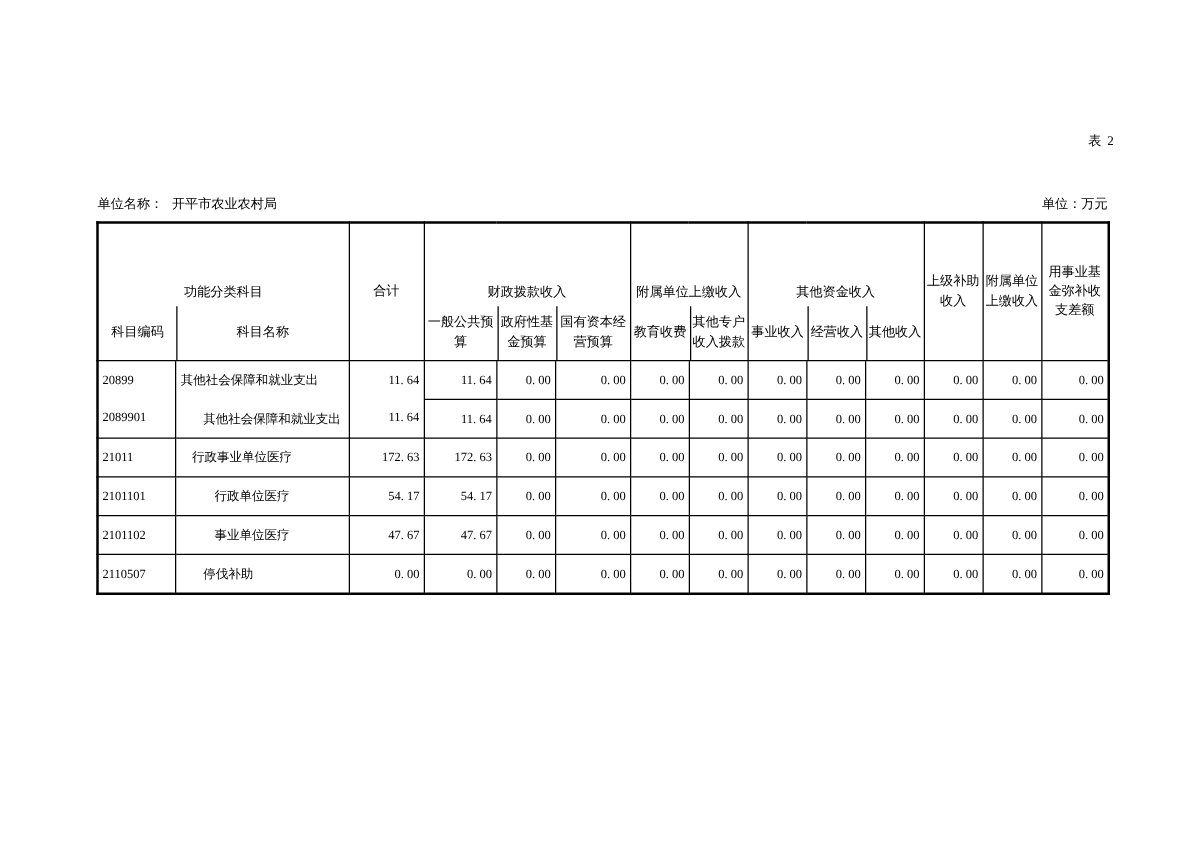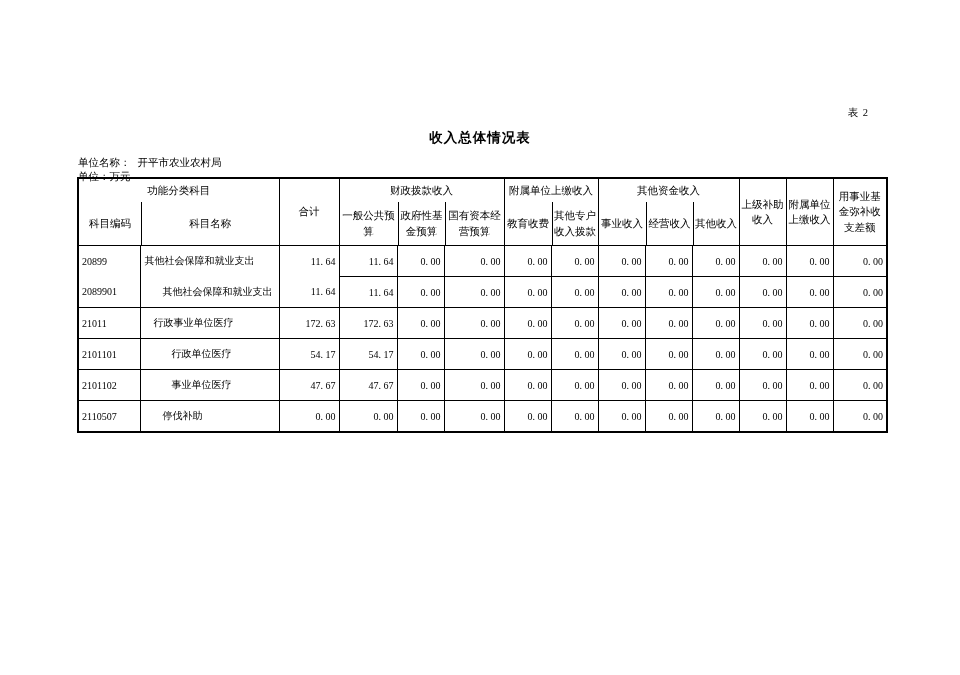--- a/index.html
+++ b/index.html
@@ -2,48 +2,48 @@
 <html><head>
 <meta charset="utf-8">
 <style>
   html,body { margin:0; padding:0; background:#fff; }
   .sheet {
     position:relative; width:960px; height:675px; background:#ffffff;
     font-family:"Liberation Serif","DejaVu Serif",serif; color:#000;
     overflow:hidden;
   }
   .tab-label {
-    position:absolute; top:106px; right:91px;
+    position:absolute; top:106px; right:68px;
     font-size:10.5px; letter-spacing:1px;
   }
   .doc-title {
     position:absolute; top:129px; left:0; width:960px;
     text-align:center; font-size:13.5px; font-weight:bold; letter-spacing:1px;
   }
   .meta-row {
     position:absolute; top:156px; left:78px; width:808px;
-    display:flex; justify-content:space-between; font-size:10.5px;flex-direction:column;
+    display:flex; justify-content:space-between; font-size:10.5px;
   }
   .meta-left { display:flex; }
   .unit-name-value { margin-left:7px; }
 
   table.income {
     position:absolute; left:77px; top:177px;
     border-collapse:collapse; table-layout:fixed;
     border:2px solid #000;
     font-size:10px;
   }
   .income th, .income td {
     border:1px solid #000; padding:0; font-weight:normal;
     overflow:hidden;
   }
   thead th { height:66px; vertical-align:middle; text-align:center; font-size:10.5px; }
   .th-plain { word-break:break-all; line-height:1.45; padding:0 2px; }
   .th-plain .constrain { display:inline-block; width:45px; word-break:break-all; }
-  .grp { display:flex; flex-direction:column; height:66px; }
+  .grp { display:flex; flex-direction:column; height:66px;margin-top:43px; }
   .grp-top { height:23px; display:flex; align-items:center; justify-content:center; }
   .grp-subs { flex:1; display:flex; align-items:stretch; }
   .sub {
     display:flex; align-items:center; justify-content:center;
     text-align:center; border-left:1px solid #000;
     word-break:break-all; line-height:1.45; padding:0 1px;
     box-sizing:border-box;
   }
   .sub:first-child { border-left:none; }
   .sub.w62 { flex:0 0 62px; }
@@ -58,21 +58,20 @@
   td.no-bb { border-bottom:none; }
   td.no-bt { border-top:none; }
 </style>
 </head>
 <body>
 
 <div class="sheet">
 
   <div class="tab-label">表 2</div>
 
-  <div class="doc-title">收入总体情况表</div>
 
   <div class="meta-row">
     <div class="meta-left">
       <span>单位名称：</span>
       <span class="unit-name-value">开平市农业农村局</span>
     </div>
     <div>单位：万元</div>
   </div>
 
   <table class="income">

